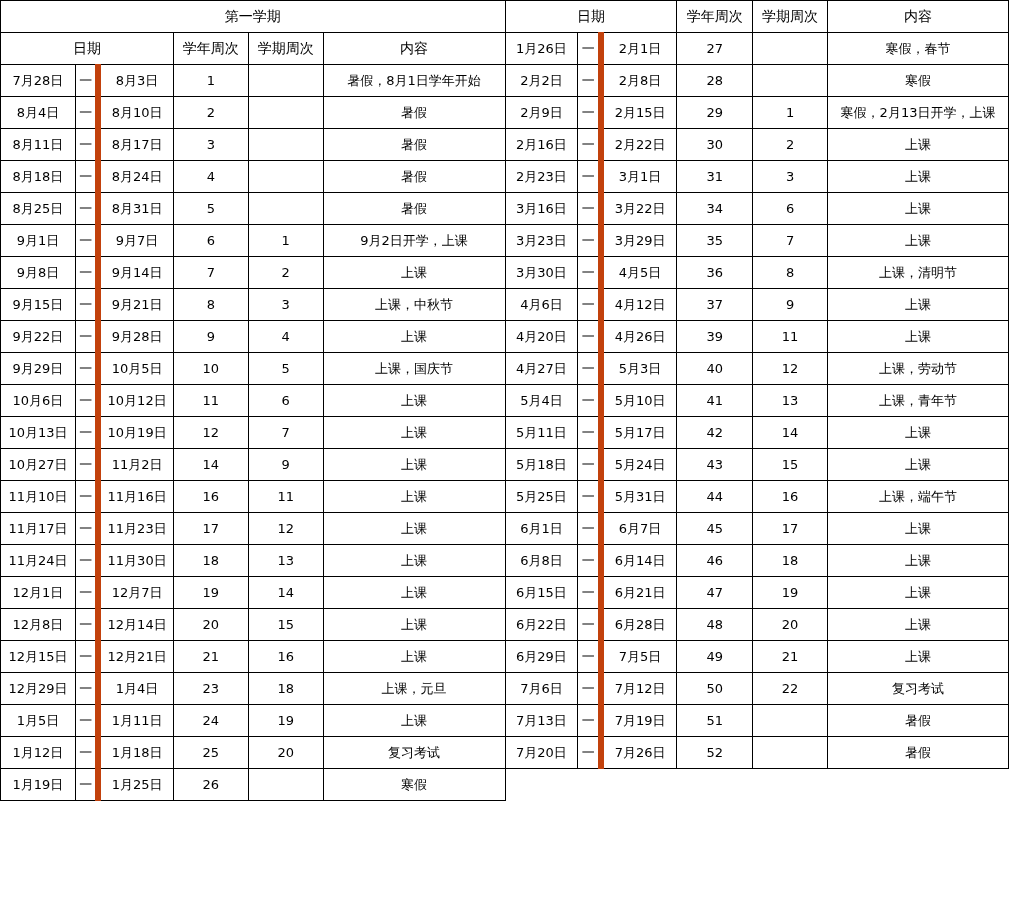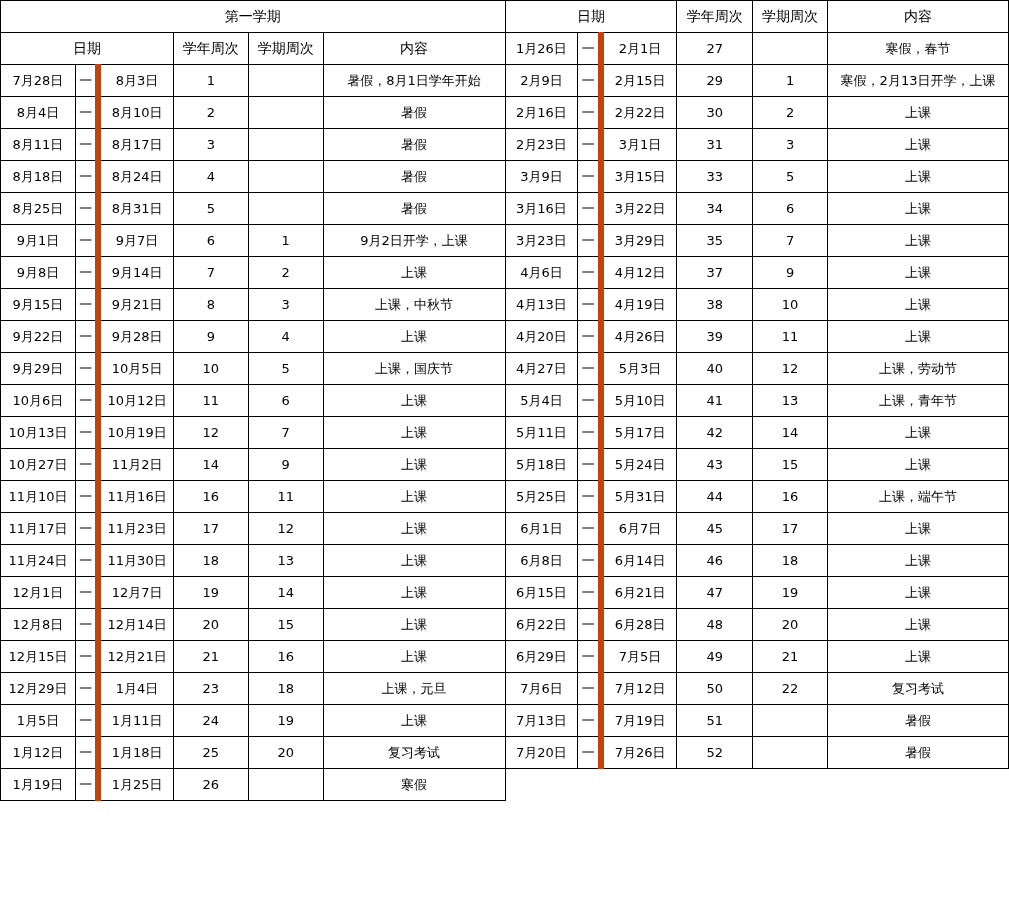--- a/index.html
+++ b/index.html
@@ -272,20 +272,28 @@
         </tr>
         <tr>
           <td class="c-start">1月26日</td>
           <td class="c-dash">一</td>
           <td class="c-end">2月1日</td>
           <td class="c-num">27</td>
           <td class="c-num"></td>
           <td class="c-content">寒假，春节</td>
         </tr>
         <tr>
+          <td class="c-start">2月2日</td>
+          <td class="c-dash">一</td>
+          <td class="c-end">2月8日</td>
+          <td class="c-num">28</td>
+          <td class="c-num"></td>
+          <td class="c-content">寒假</td>
+        </tr>
+        <tr>
           <td class="c-start">2月9日</td>
           <td class="c-dash">一</td>
           <td class="c-end">2月15日</td>
           <td class="c-num">29</td>
           <td class="c-num">1</td>
           <td class="c-content">寒假，2月13日开学，上课</td>
         </tr>
         <tr>
           <td class="c-start">2月16日</td>
           <td class="c-dash">一</td>
@@ -296,57 +304,49 @@
         </tr>
         <tr>
           <td class="c-start">2月23日</td>
           <td class="c-dash">一</td>
           <td class="c-end">3月1日</td>
           <td class="c-num">31</td>
           <td class="c-num">3</td>
           <td class="c-content">上课</td>
         </tr>
         <tr>
-          <td class="c-start">3月9日</td>
-          <td class="c-dash">一</td>
-          <td class="c-end">3月15日</td>
-          <td class="c-num">33</td>
-          <td class="c-num">5</td>
-          <td class="c-content">上课</td>
-        </tr>
-        <tr>
           <td class="c-start">3月16日</td>
           <td class="c-dash">一</td>
           <td class="c-end">3月22日</td>
           <td class="c-num">34</td>
           <td class="c-num">6</td>
           <td class="c-content">上课</td>
         </tr>
         <tr>
           <td class="c-start">3月23日</td>
           <td class="c-dash">一</td>
           <td class="c-end">3月29日</td>
           <td class="c-num">35</td>
           <td class="c-num">7</td>
           <td class="c-content">上课</td>
         </tr>
         <tr>
+          <td class="c-start">3月30日</td>
+          <td class="c-dash">一</td>
+          <td class="c-end">4月5日</td>
+          <td class="c-num">36</td>
+          <td class="c-num">8</td>
+          <td class="c-content">上课，清明节</td>
+        </tr>
+        <tr>
           <td class="c-start">4月6日</td>
           <td class="c-dash">一</td>
           <td class="c-end">4月12日</td>
           <td class="c-num">37</td>
           <td class="c-num">9</td>
-          <td class="c-content">上课</td>
-        </tr>
-        <tr>
-          <td class="c-start">4月13日</td>
-          <td class="c-dash">一</td>
-          <td class="c-end">4月19日</td>
-          <td class="c-num">38</td>
-          <td class="c-num">10</td>
           <td class="c-content">上课</td>
         </tr>
         <tr>
           <td class="c-start">4月20日</td>
           <td class="c-dash">一</td>
           <td class="c-end">4月26日</td>
           <td class="c-num">39</td>
           <td class="c-num">11</td>
           <td class="c-content">上课</td>
         </tr>

